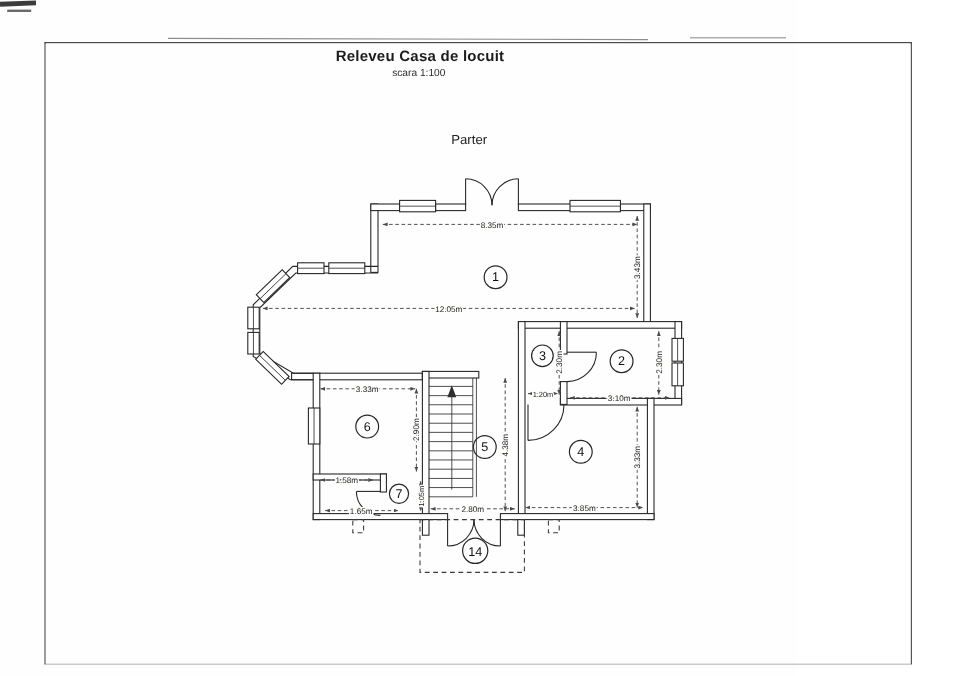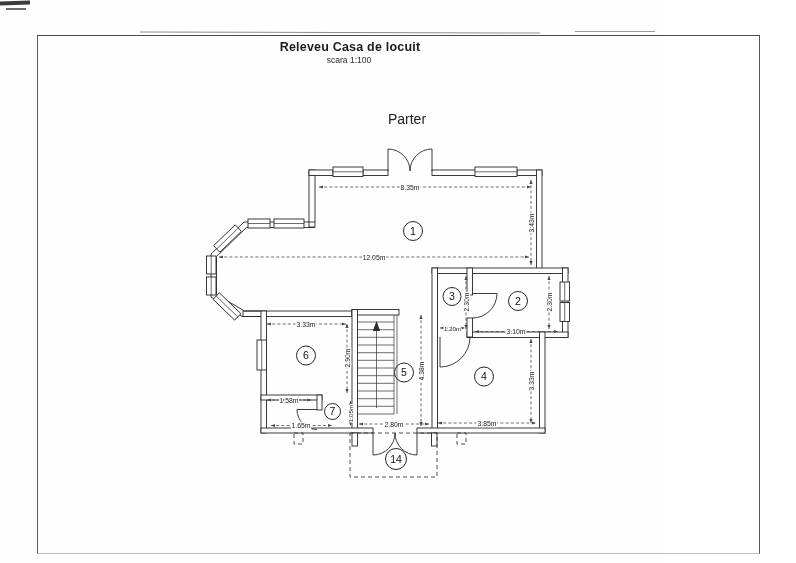--- a/index.html
+++ b/index.html
@@ -11,22 +11,22 @@
          border-right:1px solid #555;border-bottom:1px solid #bdbdbd;}
   .artifact{position:absolute;background:#3c3c3c;}
   .a1{left:0;top:1px;width:30px;height:4px;transform:rotate(-2deg);}
   .a2{left:6px;top:8px;width:20px;height:2px;background:#6a6a6a;}
   .a3{left:140px;top:32px;width:400px;height:1px;background:#8d8d8d;transform:rotate(.15deg);}
   .a4{left:575px;top:31px;width:80px;height:1px;background:#9a9a9a;}
   .title{position:absolute;left:250px;top:40px;width:200px;text-align:center;
          font-size:12.5px;font-weight:bold;color:#1c1c1c;letter-spacing:.2px;}
   .scara{position:absolute;left:299px;top:55px;width:100px;text-align:center;
          font-size:8.5px;color:#2a2a2a;}
-  .parter{position:absolute;left:376px;top:111px;width:62px;text-align:center;
-          font-size:14px;color:#222;}
+  .parter{position:absolute;left:376px;top:111px;width:62px;text-align:left;
+          font-size:11px;color:#222;}
   svg{position:absolute;left:0;top:0;}
   .w{fill:#ffffff;stroke:#262626;stroke-width:.9;}
   .ln{fill:none;stroke:#262626;stroke-width:.9;}
   .thin{fill:none;stroke:#2e2e2e;stroke-width:.7;}
   .win{fill:#ffffff;stroke:#262626;stroke-width:.9;}
   .dl{fill:none;stroke:#4a4a4a;stroke-width:.8;stroke-dasharray:3,2.2;}
   .dash{fill:none;stroke:#3a3a3a;stroke-width:.9;stroke-dasharray:4,3;}
   .dim{font-family:"Liberation Sans",sans-serif;font-size:6.8px;fill:#1b1b1b;
        text-anchor:middle;paint-order:stroke;stroke:#fdfdfc;stroke-width:2.4px;}
   .dimsm{font-size:6.2px;}

